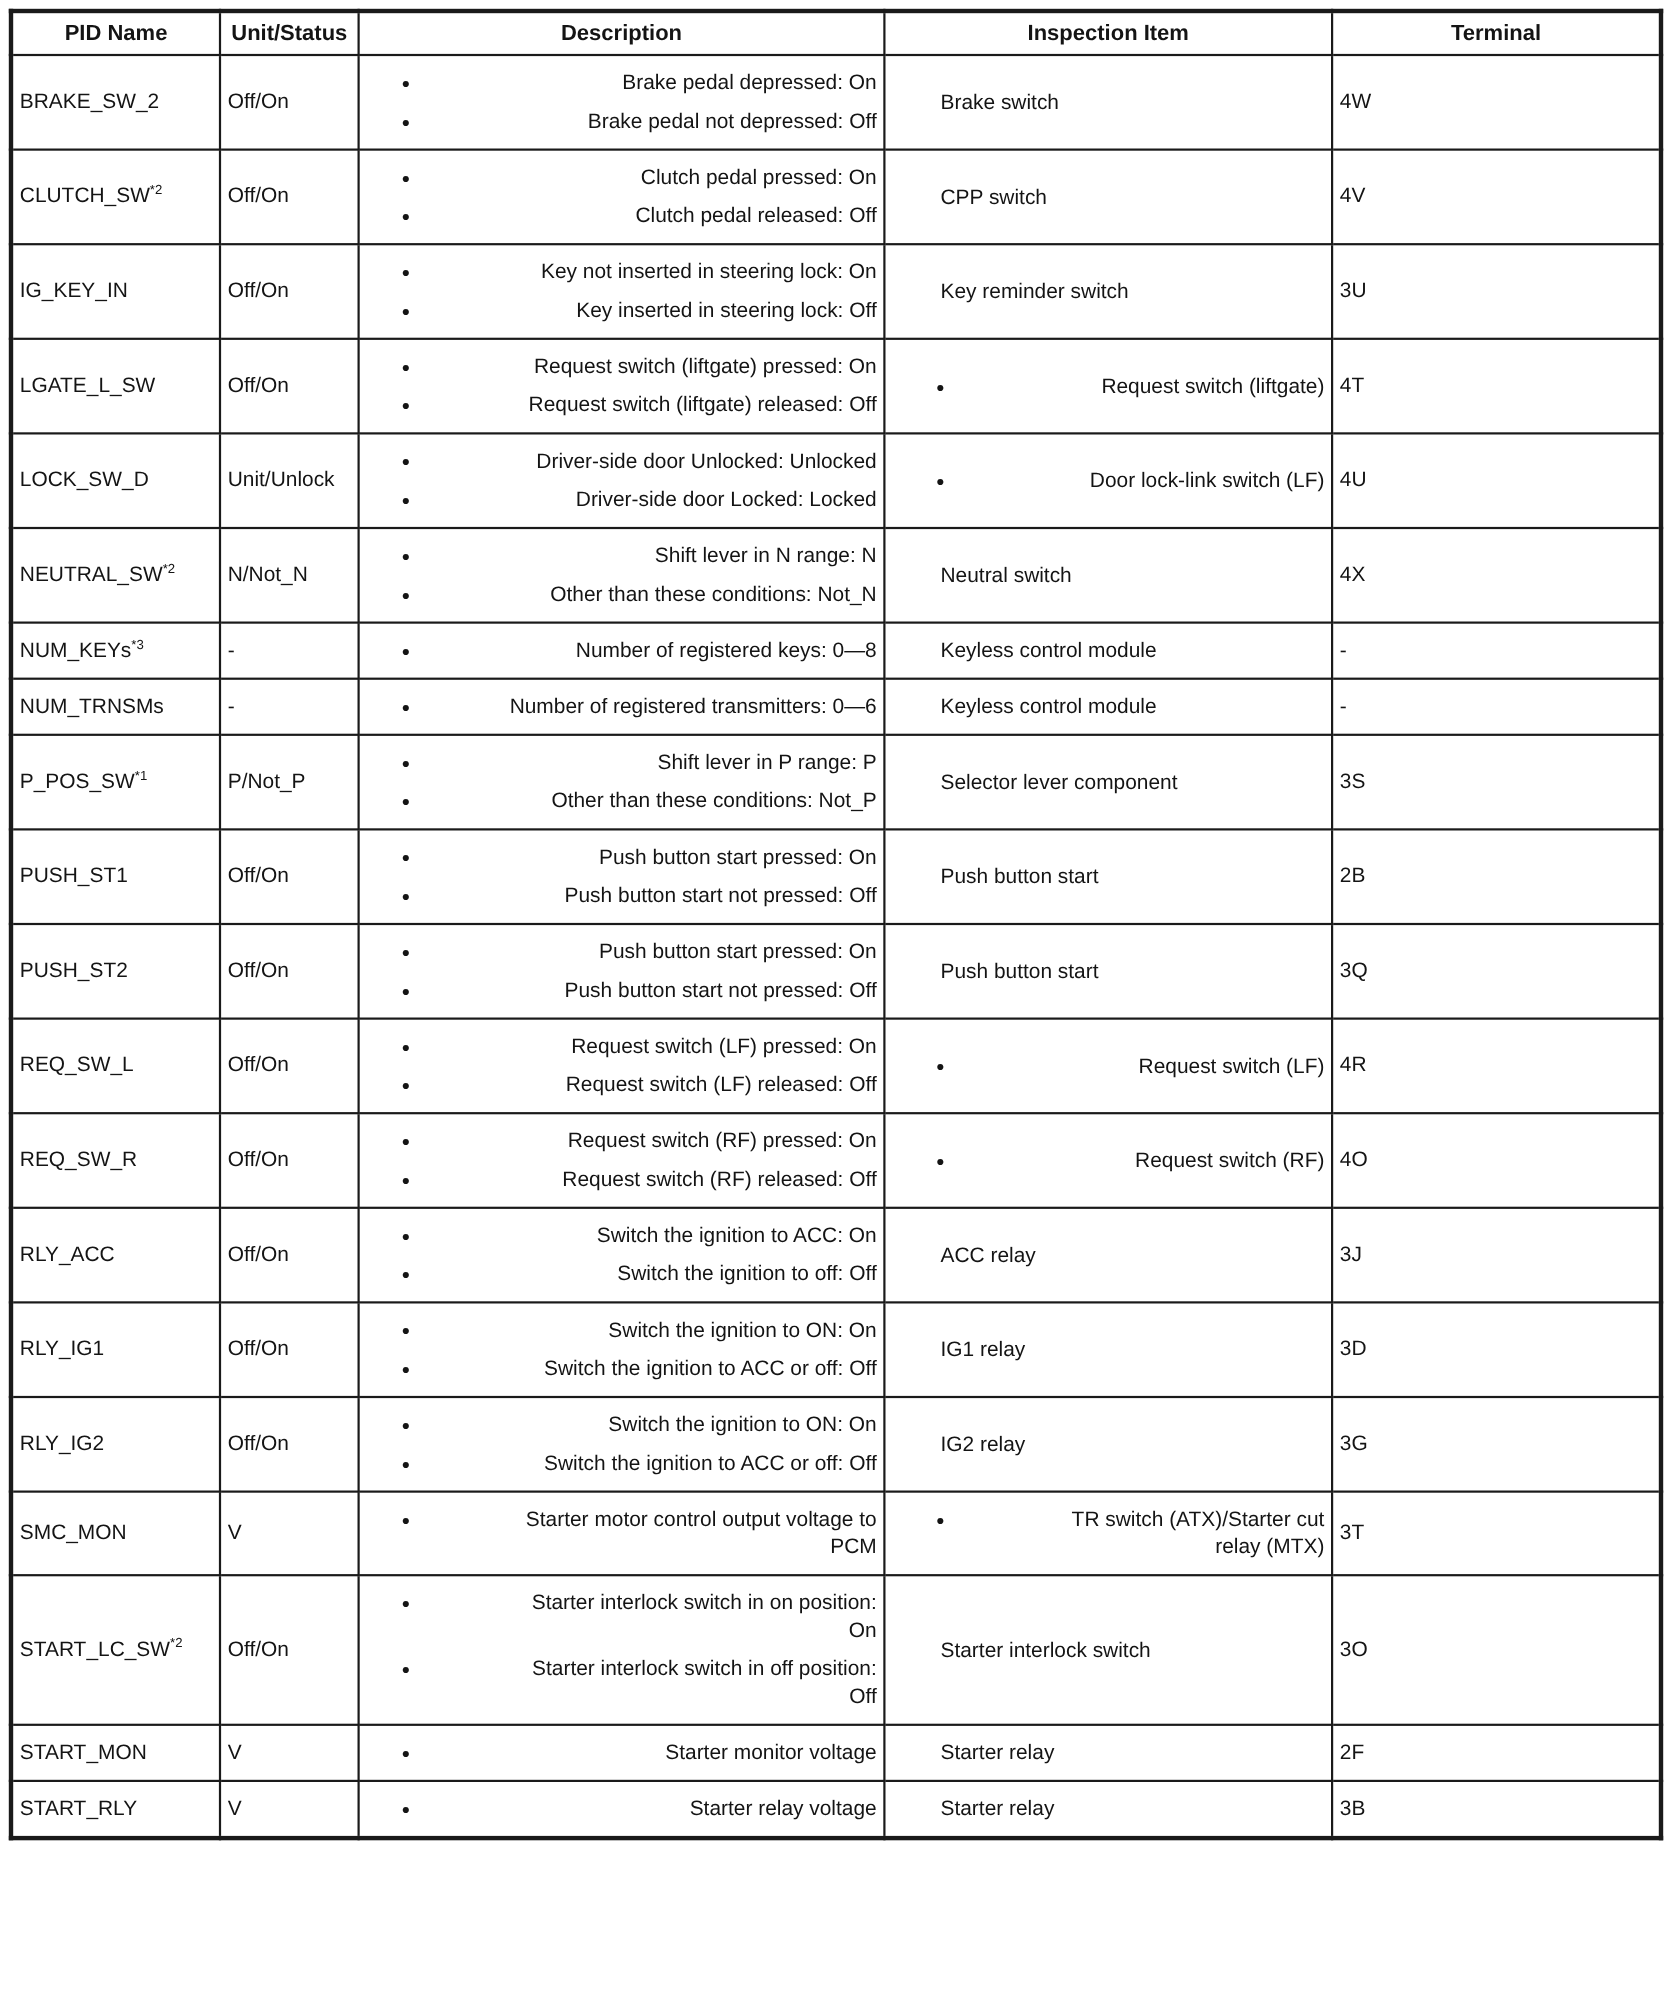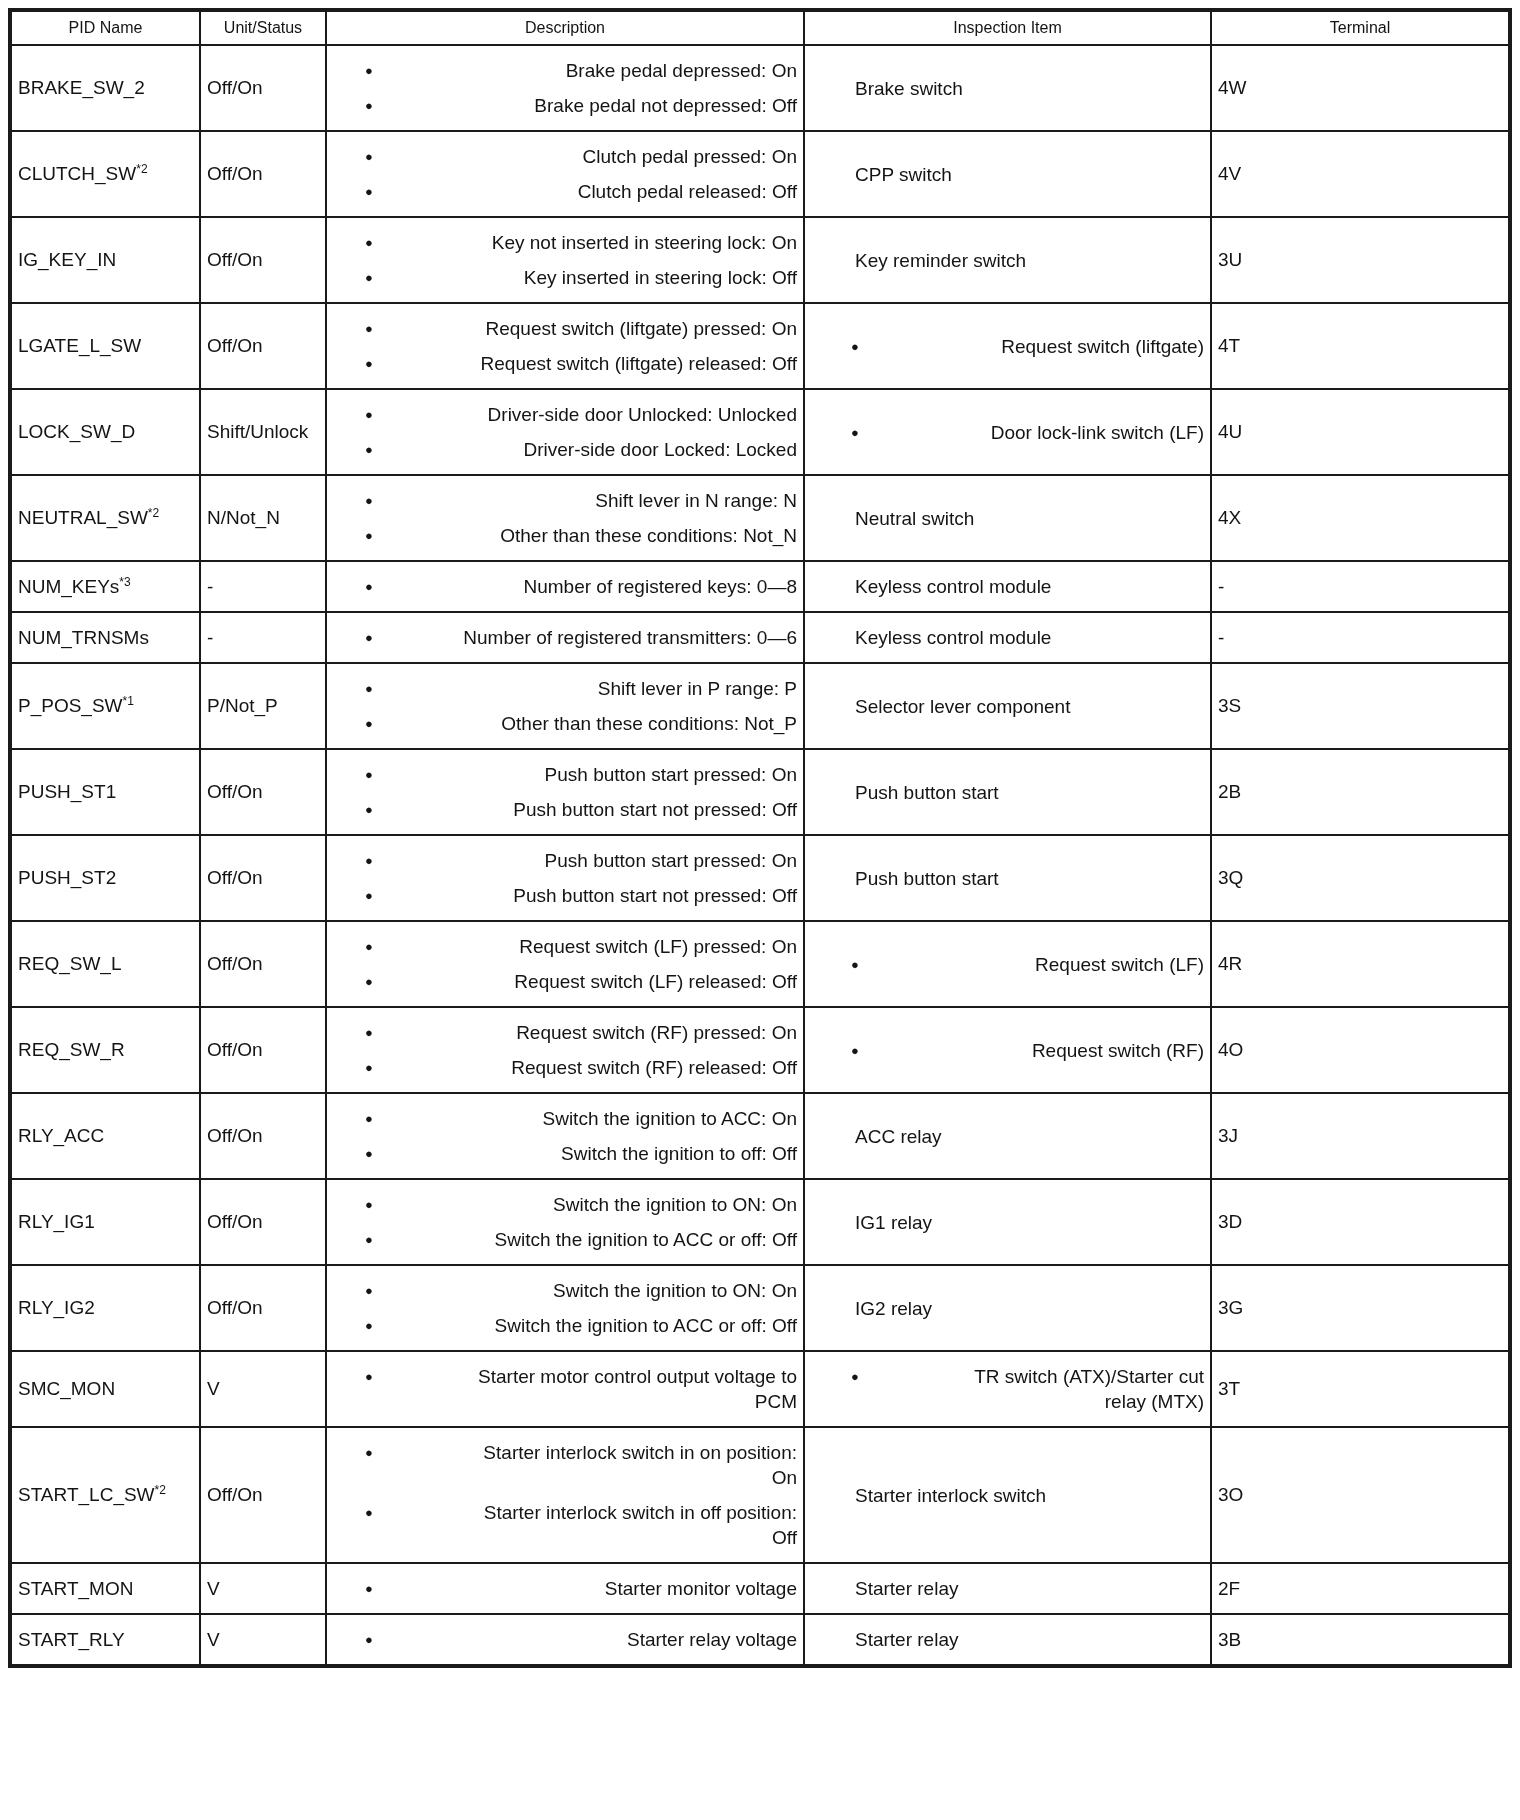--- a/index.html
+++ b/index.html
@@ -21,22 +21,22 @@
   }
   th, td {
     border: 2px solid #1a1a1a;
     font-size: 19px;
     vertical-align: middle;
     padding: 2px 6px;
     box-sizing: border-box;
     overflow: hidden;
   }
   th {
-    font-weight: normal;
-    font-size: 16px;
+    font-weight: bold;
+    font-size: 20px;
     text-align: center;
     padding: 7px 4px;
     white-space: nowrap;
   }
   td.c-pid, td.c-unit, td.c-term {
     white-space: nowrap;
   }
   td.c-pid sup {
     font-size: 12px;
     line-height: 0;
@@ -163,21 +163,21 @@
           <td class="c-ins">
             <div class="bullet-line">
               <span class="bullet">●</span>
               <span class="bullet-text">Request switch (liftgate)</span>
             </div>
           </td>
           <td class="c-term">4T</td>
         </tr>
         <tr>
           <td class="c-pid"><span>LOCK_SW_D</span></td>
-          <td class="c-unit">Shift/Unlock</td>
+          <td class="c-unit">Unit/Unlock</td>
           <td class="c-desc">
             <div class="bullet-line">
               <span class="bullet">●</span>
               <span class="bullet-text">Driver-side door Unlocked: Unlocked</span>
             </div>
             <div class="bullet-line">
               <span class="bullet">●</span>
               <span class="bullet-text">Driver-side door Locked: Locked</span>
             </div>
           </td>

